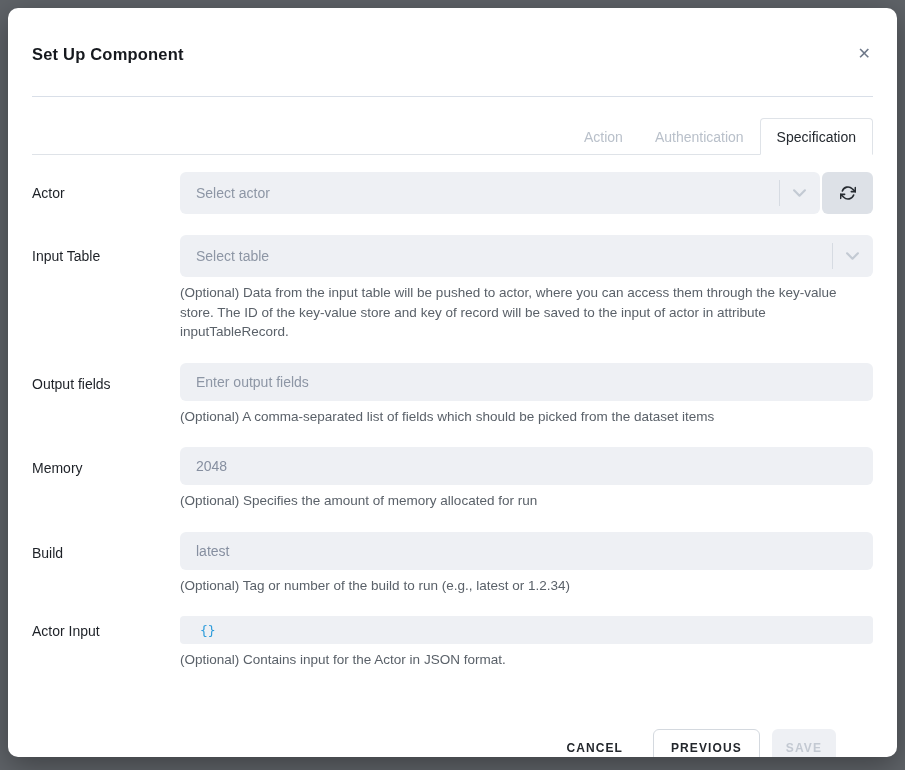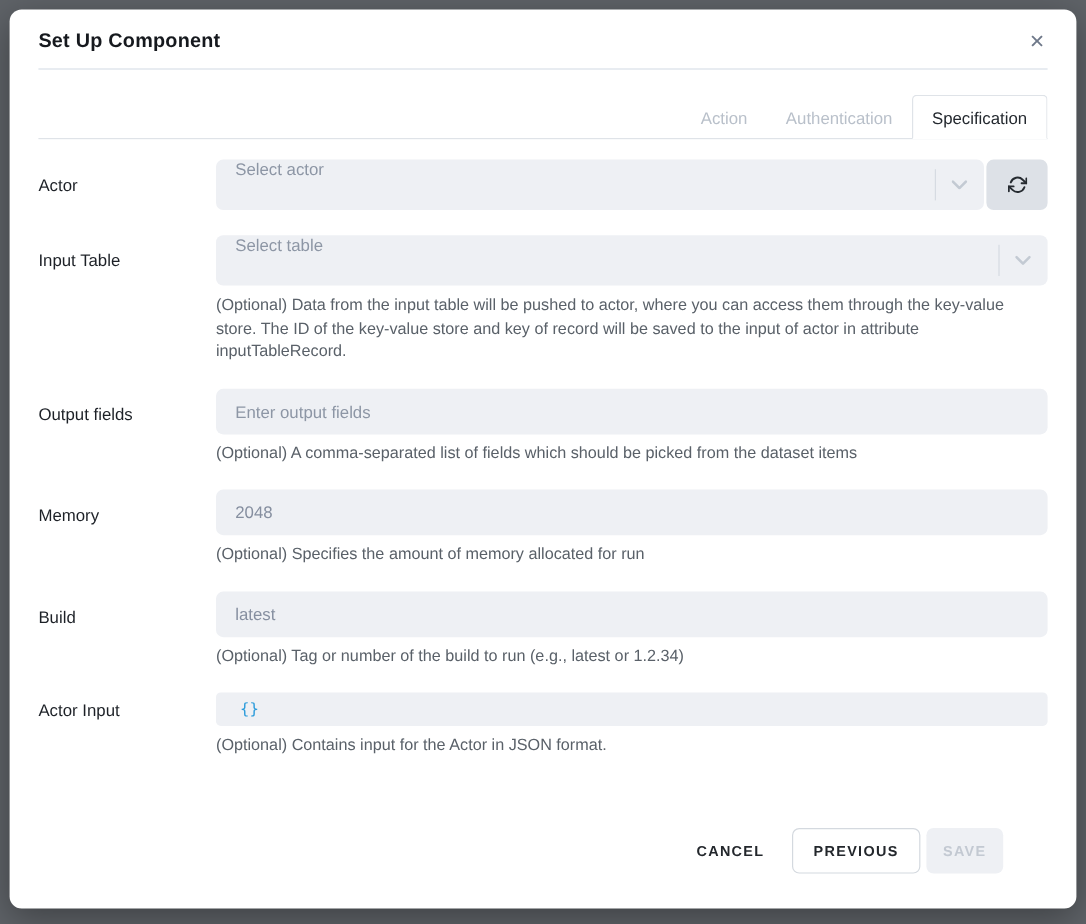--- a/index.html
+++ b/index.html
@@ -13,21 +13,21 @@
   }
   .modal {
     position: absolute; left: 8px; top: 8px;
     width: 889px; height: 749px;
     background: var(--modal-bg, #ffffff);
     border-radius: 10px;
     box-shadow: 0 8px 30px rgba(0,0,0,.35);
     overflow: hidden;
   }
   .modal-header {
-    height: 50px;
+    height: 89px;
     margin: 0 24px;
     border-bottom: 1px solid #d9dfe8;
     display: flex; align-items: center; justify-content: space-between;
     padding-top: 4px;
   }
   .modal-title {
     font-size: 16.5px; font-weight: 700; color: #16191e; letter-spacing: .2px;
   }
   .close-btn {
     background: none; border: none; cursor: pointer;
@@ -63,21 +63,21 @@
     padding-top: 13px; line-height: 16px;
   }
   .row.code-row .flabel { padding-top: 7px; }
   .fcontrol { flex: 1; min-width: 0; }
   .hstack { display: flex; }
   .hstack .select { flex: 1; }
   .select {
     height: 42px;
     background: var(--input-bg, #eef0f4);
     border-radius: 6px;
-    display: flex; 
+    display: flex; align-items: center;
     padding-left: 16px;
     cursor: pointer;
   }
   .placeholder { color: var(--muted-text, #8d96a5); font-size: 14px; flex: 1; }
   .select-suffix { display: flex; align-items: center; height: 100%; padding-right: 14px; }
   .suffix-divider { width: 1px; height: 26px; background: #d6dbe2; margin-right: 13px; }
   .chevron { width: 13px; height: 8px; }
   .chevron path { stroke: #c3cad3; stroke-width: 2; fill: none; stroke-linecap: round; stroke-linejoin: round; }
   .refresh-btn {
     width: 51px; height: 42px; flex: none; margin-left: 2px;
@@ -109,21 +109,21 @@
     display: flex; align-items: center;
     padding-left: 20px;
     cursor: text;
   }
   .code {
     font-family: "DejaVu Sans Mono", monospace;
     font-size: 13px; color: var(--accent-blue, #2d9cdb);
   }
   .footer {
     display: flex; justify-content: flex-end; align-items: center;
-    gap: 5px;
+    gap: 12px;
     padding: 38px 37px 0 0;
   }
   .footer button {
     height: 38px; font-family: inherit;
     font-size: 12px; font-weight: 700; letter-spacing: 1.1px;
     cursor: pointer; white-space: nowrap;
   }
   .btn-text { background: none; border: none; color: #23272c; padding: 0 18px; }
   .btn-outline {
     background: #fff; border: 1px solid #d4d9df; border-radius: 6px;

